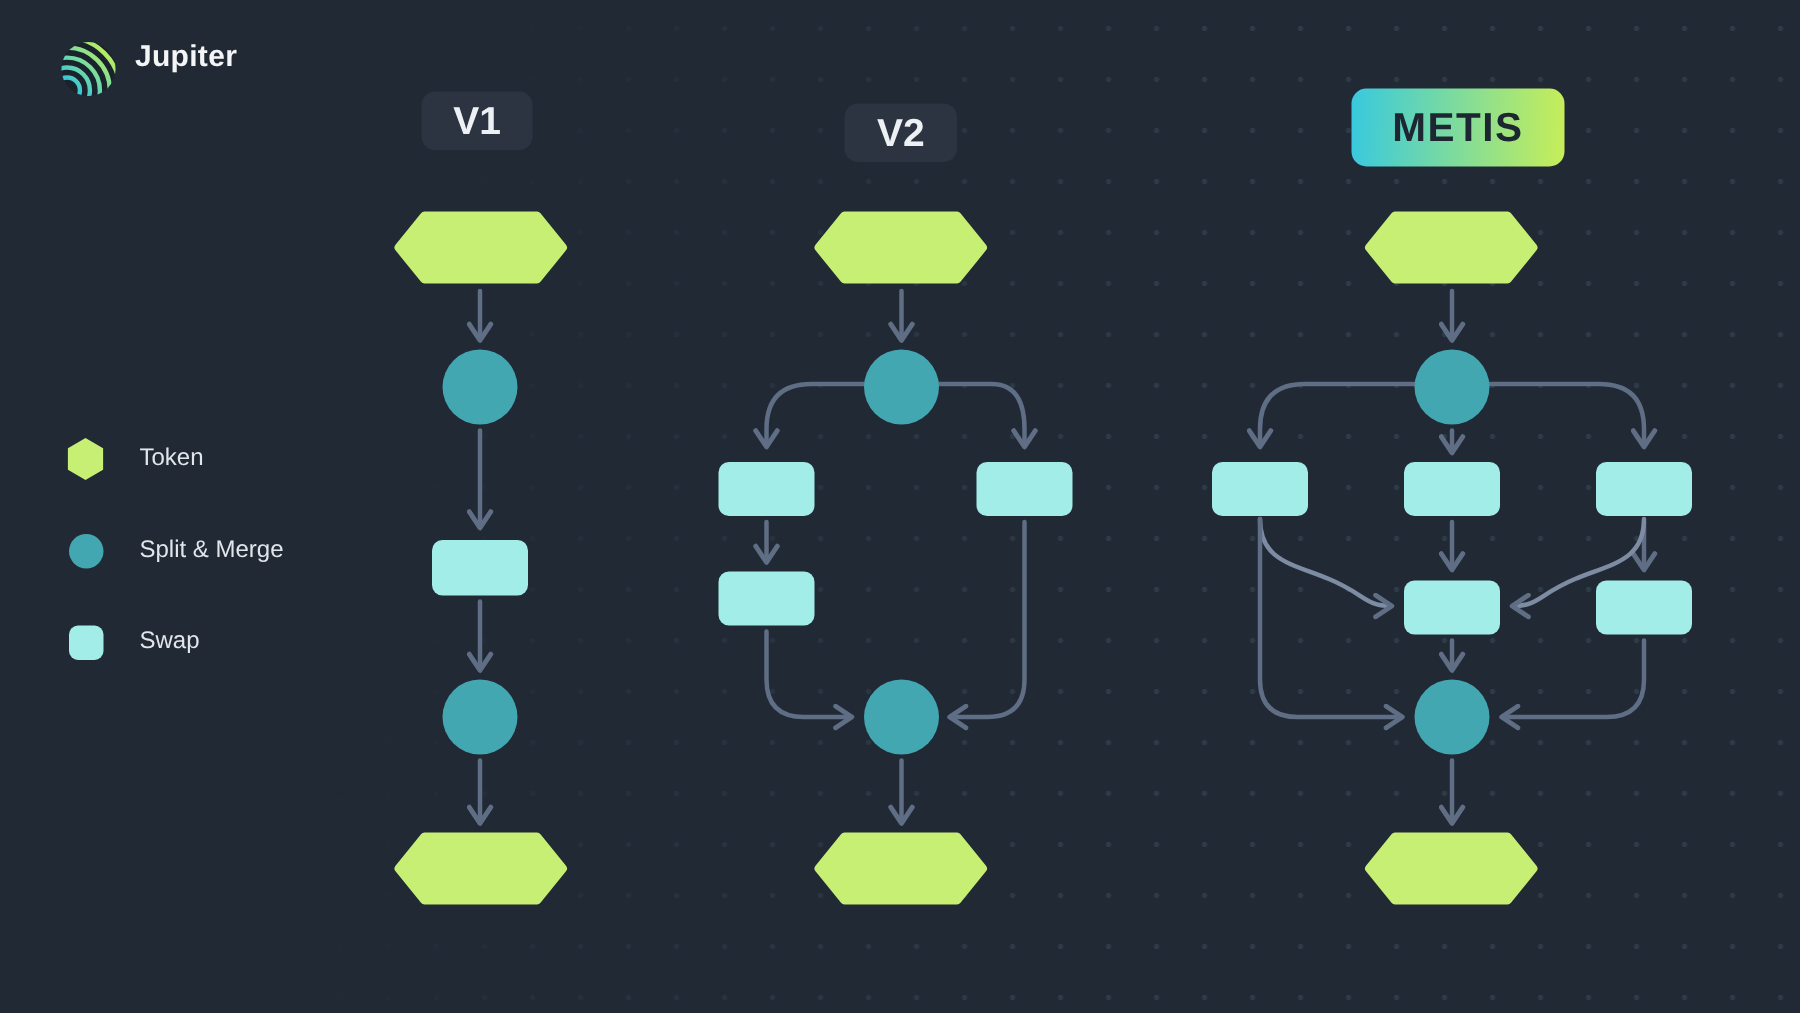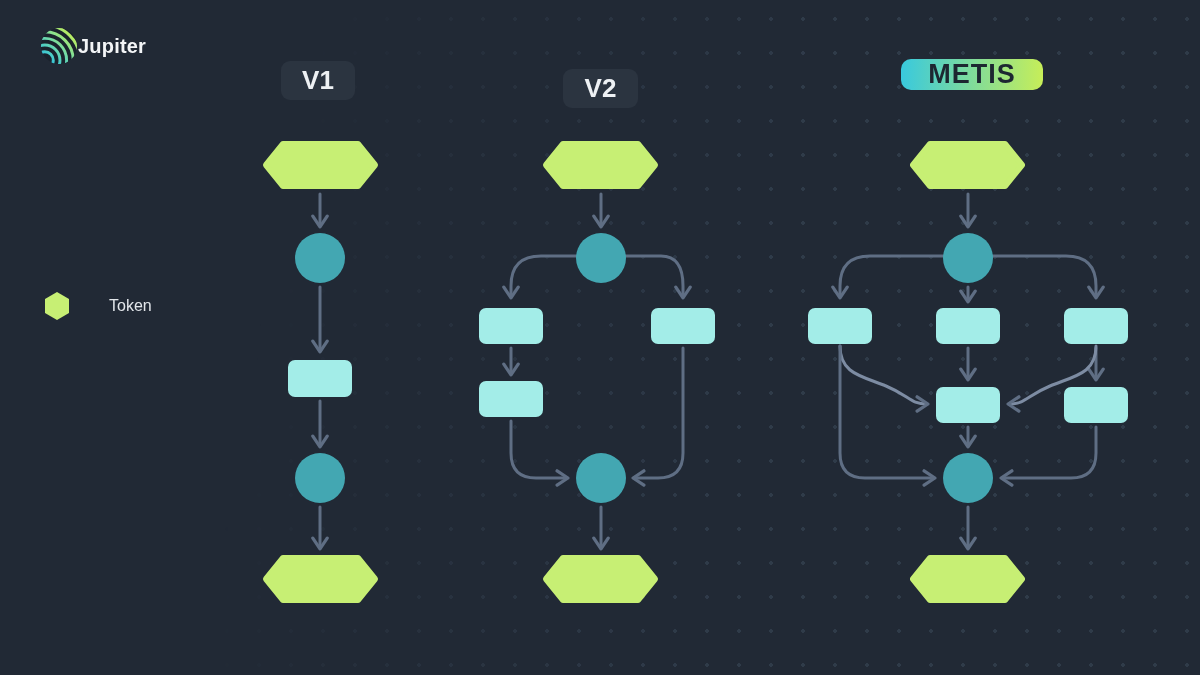--- a/index.html
+++ b/index.html
@@ -15,39 +15,39 @@
   .dot-grid {
     position: absolute; inset: 0;
     background-image: radial-gradient(circle, #303c4b 1.6px, transparent 1.9px);
     background-size: 32px 34px;
     background-position: 19px 2px;
     -webkit-mask-image: linear-gradient(100deg, transparent 24%, rgba(0,0,0,.45) 40%, rgba(0,0,0,.95) 62%);
     mask-image: linear-gradient(100deg, transparent 24%, rgba(0,0,0,.45) 40%, rgba(0,0,0,.95) 62%);
     pointer-events: none;
   }
   
-  .brand { position: absolute; left: 40px; top: 27px; display: flex; align-items: center; }
+  .brand { position: absolute; left: 40px; top: 27px; display: flex; gap: 12px; }
   .brand-name { color: #f3f5f7; font-size: 20px; font-weight: 700; letter-spacing: .2px; }
   
   .pill {
     position: absolute; display: flex; align-items: center; justify-content: center;
     border-radius: 9px; font-weight: 700; color: #eef1f4;
     background: #2b3440; font-size: 26px;
   }
   .pill-v1 { left: 281px; top: 61px; width: 74px; height: 39px; text-align: center; }
   .pill-v2 { left: 563px; top: 69px; width: 75px; height: 39px; }
   .pill-metis {
-    left: 901px; top: 59px; width: 142px; height: 31px;
+    left: 901px; top: 59px; width: 142px; height: 52px;
     background: linear-gradient(92deg, #38c9de 0%, #c7ee58 100%);
     color: #1d2731; font-size: 27px; letter-spacing: 1px; border-radius: 10px;
   }
   
   .legend { position: absolute; left: 44px; top: 290px; }
   .legend-item { display: flex; align-items: center; gap: 23px; height: 32px; margin-bottom: 29px; }
-  .legend-label { color: #e2e6ea; font-size: 16px; margin-left: 16px; }
+  .legend-label { color: #e2e6ea; font-size: 16px; }
   .legend-swatch { width: 26px; display: flex; justify-content: center; }
   .sw-hex { width: 24px; height: 28px; background: #c7ef74; clip-path: polygon(50% 0%, 100% 25%, 100% 75%, 50% 100%, 0% 75%, 0% 25%); border-radius: 2px; }
   .sw-circle { width: 23px; height: 23px; border-radius: 50%; background: #43a7b2; }
   .sw-rect { width: 23px; height: 23px; border-radius: 6px; background: #a3ede8; }
   
   .flow { position: absolute; inset: 0; }
   .edge { stroke: #5f6e84; stroke-width: 3; fill: none; stroke-linecap: round; }
   .edge-light { stroke: #7d8ca3; }
   .hex { stroke-width: 6; stroke-linejoin: round; }
 </style>
@@ -91,20 +91,32 @@
 <div class="pill pill-metis">
   <span>METIS</span>
 </div>
 
 <div class="legend">
   <div class="legend-item">
     <span class="legend-swatch">
         <span class="sw-hex"></span>
       </span>
     <span class="legend-label">Token</span>
+  </div>
+  <div class="legend-item">
+    <span class="legend-swatch">
+        <span class="sw-circle"></span>
+      </span>
+    <span class="legend-label">Split &amp; Merge</span>
+  </div>
+  <div class="legend-item">
+    <span class="legend-swatch">
+        <span class="sw-rect"></span>
+      </span>
+    <span class="legend-label">Swap</span>
   </div>
 </div>
 
 <svg class="flow" width="1200" height="675" viewBox="0 0 1200 675">
   <defs>
     <marker id="arw" viewBox="0 0 10 10" refX="7" refY="5" markerWidth="6" markerHeight="6" orient="auto">
       <path d="M1.5,1 L7.5,5 L1.5,9" fill="none" stroke="#5f6e84" stroke-width="1.8" stroke-linecap="round" stroke-linejoin="round"></path>
     </marker>
   </defs>
 

